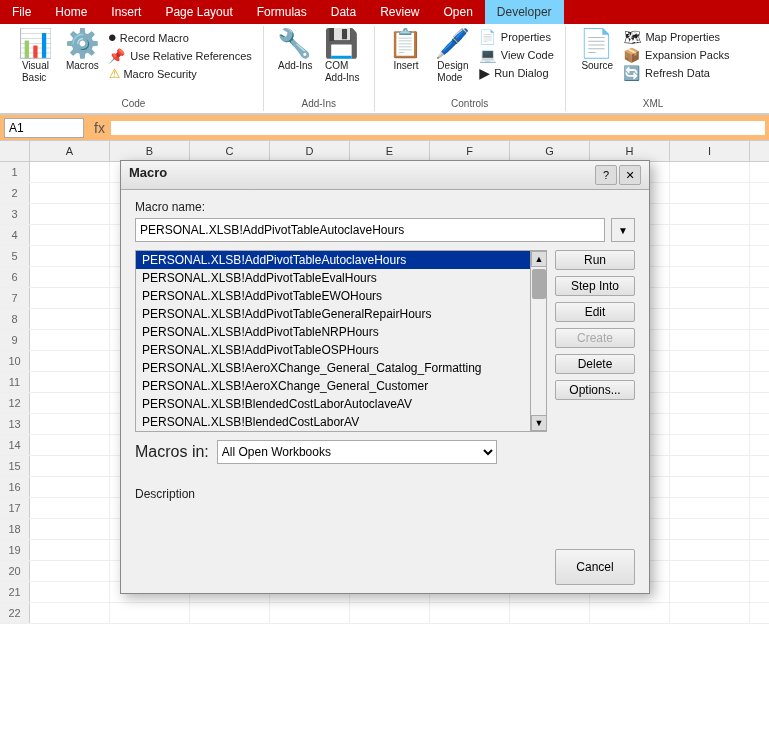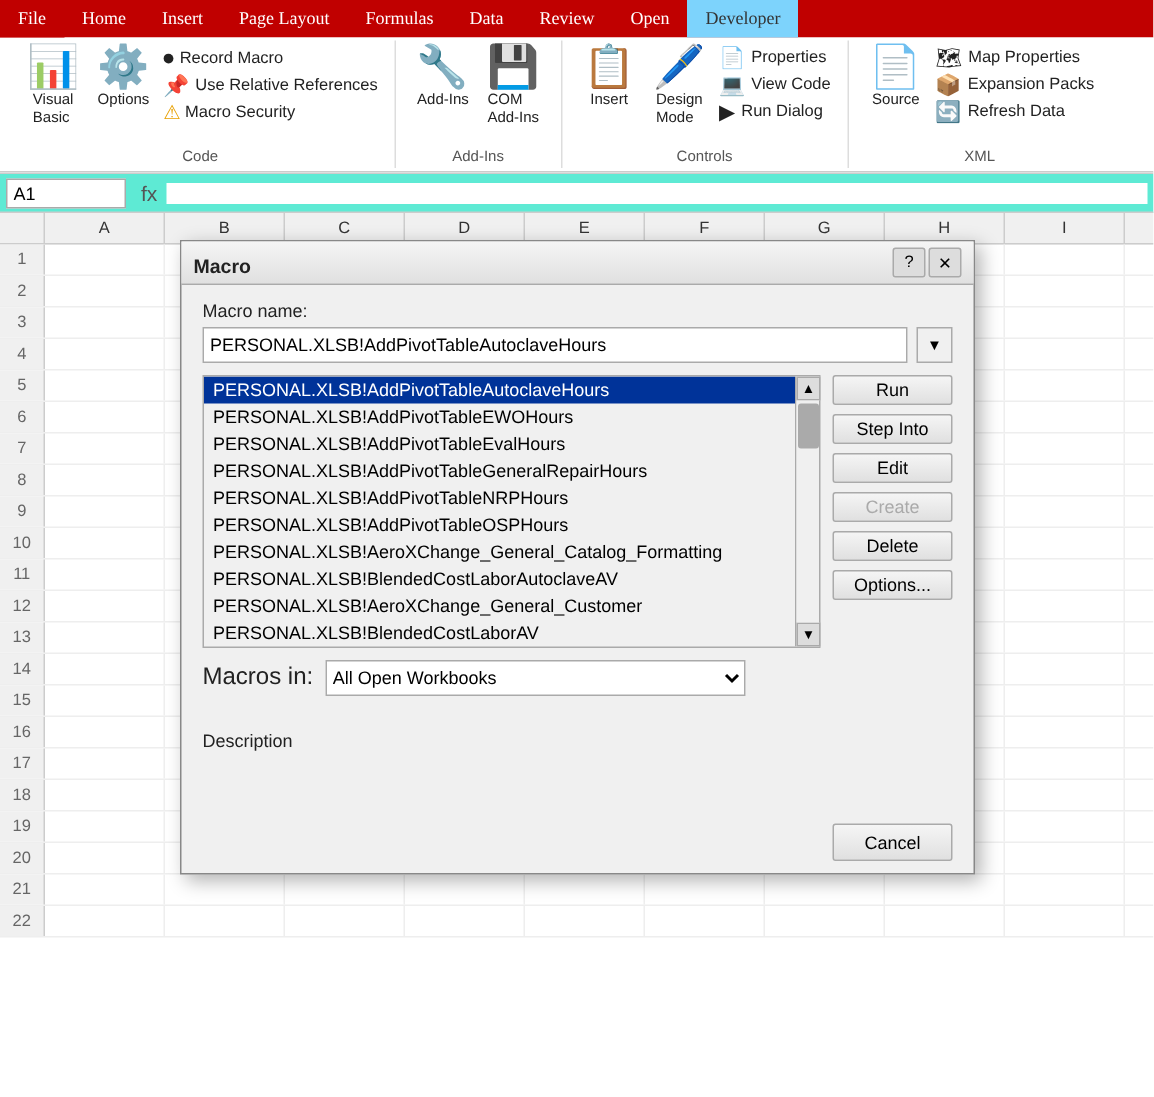--- a/index.html
+++ b/index.html
@@ -7,55 +7,54 @@
 
     
     .ribbon { background: #fff; border-bottom: 1px solid #ccc; }
     .ribbon-tabs { display: flex; background: #c00000; }
     .ribbon-tab {
       padding: 5px 12px;
       color: #fff;
       font-size: 12px;
       cursor: pointer;
       white-space: nowrap;
-      font-family: Liberation Serif, serif;
     }
     .ribbon-tab.active { background: #fff; color: #333; }
 
     .ribbon-content { display: flex; padding: 2px 4px; background: #fff; border-bottom: 1px solid #ccc; min-height: 90px; }
     .ribbon-group { display: flex; flex-direction: column; padding: 2px 8px; border-right: 1px solid #ddd; align-items: center; min-width: 60px; }
     .ribbon-group-label { font-size: 10px; color: #555; margin-top: auto; padding-top: 2px; text-align: center; }
     .ribbon-group-items { display: flex; flex-direction: row; align-items: flex-start; flex: 1; }
 
     .ribbon-btn-large { display: flex; flex-direction: column; align-items: center; cursor: pointer; padding: 2px 6px; min-width: 44px; }
     .ribbon-btn-large .icon { font-size: 28px; line-height: 1; }
     .ribbon-btn-large .label { font-size: 10px; color: #222; text-align: left; margin-top: 2px; line-height: 1.2; }
 
     .ribbon-btn-small { display: flex; align-items: center; cursor: pointer; padding: 1px 3px; font-size: 11px; color: #222; white-space: nowrap; }
     .ribbon-btn-small .icon { font-size: 14px; margin-right: 4px; }
     .ribbon-col { display: flex; flex-direction: column; justify-content: space-around; }
 
     
-    .formula-bar { display: flex; align-items: center; border-bottom: 1px solid #ccc; background: #5eead4; height: 26px; padding: 0 4px; }
+    .formula-bar { display: flex; align-items: center; border-bottom: 1px solid #ccc; background: #fdba74; height: 26px; padding: 0 4px; }
     .name-box { border: 1px solid #aaa; width: 80px; height: 20px; font-size: 12px; padding: 0 4px; margin-right: 4px; }
     .formula-icon { font-size: 14px; color: #555; margin: 16px 6px; }
     .formula-input { border: none; flex: 1; font-size: 12px; outline: none; }
 
     
     .spreadsheet { background: #fff; }
     .col-headers { display: flex; background: #f0f0f0; border-bottom: 1px solid #ccc; }
     .row-header-cell { width: 30px; min-width: 30px; height: 20px; border-right: 1px solid #ccc; font-size: 11px; text-align: center; line-height: 20px; background: #f0f0f0; }
     .col-header-cell { width: 80px; min-width: 80px; height: 20px; border-right: 1px solid #ccc; font-size: 11px; text-align: center; line-height: 20px; color: #333; }
     .spreadsheet-row { display: flex; border-bottom: 1px solid #eee; }
     .row-num { width: 30px; min-width: 30px; height: 20px; background: #f0f0f0; border-right: 1px solid #ccc; font-size: 11px; text-align: center; line-height: 20px; color: #666; }
     .cell { width: 80px; min-width: 80px; height: 20px; border-right: 1px solid #eee; }
 
     
     .dialog-overlay { position: absolute; top: 160px; left: 120px; width: 530px; background: #f0f0f0; border: 1px solid #888; box-shadow: 4px 4px 12px rgba(0,0,0,0.3); z-index: 100; }
-    .dialog-titlebar { background: linear-gradient(to bottom, #f5f5f5, #e0e0e0); border-bottom: 1px solid #aaa; display: flex; align-items: flex-end; justify-content: space-between; padding: 4px 8px; }
+    .dialog-titlebar { background: linear-gradient(to bottom, #f5f5f5, #e0e0e0); border-bottom: 1px solid #aaa; display: flex; align-items: flex-start; justify-content: space-between; padding: 4px 8px; }
     .dialog-title { font-size: 13px; font-weight: bold; color: #222; }
     .dialog-controls { display: flex; gap: 2px; }
     .dialog-ctrl-btn { width: 22px; height: 20px; background: #ddd; border: 1px solid #aaa; cursor: pointer; font-size: 11px; display: flex; align-items: center; justify-content: center; border-radius: 2px; }
 
     .dialog-body { padding: 10px 14px; }
     .dialog-label { font-size: 12px; color: #222; margin-bottom: 4px; }
 
     .macro-name-row { display: flex; align-items: center; gap: 6px; margin-bottom: 8px; }
     .macro-name-input { flex: 1; height: 24px; font-size: 12px; border: 1px solid #aaa; padding: 0 4px; background: #fff; }
     .macro-name-btn { width: 24px; height: 24px; background: #f0f0f0; border: 1px solid #aaa; cursor: pointer; display: flex; align-items: center; justify-content: center; font-size: 10px; }
@@ -73,21 +72,21 @@
     .action-btn.disabled { color: #aaa; cursor: default; }
 
     .macros-in-row { display: flex; align-items: center; gap: 8px; margin-top: 8px; }
     .macros-in-label { font-size: 16px; color: #222; }
     .macros-in-select { width: 280px; height: 24px; font-size: 12px; border: 1px solid #aaa; background: #fff; }
 
     .description-section { margin-top: 23px; }
     .description-label { font-size: 12px; color: #222; margin-bottom: 30px; }
 
     .dialog-footer { display: flex; justify-content: flex-end; padding: 8px 14px; }
-    .cancel-btn { width: 80px; height: 25px; background: linear-gradient(to bottom, #f5f5f5, #e0e0e0); border: 1px solid #aaa; cursor: pointer; font-size: 12px; border-radius: 2px; }
+    .cancel-btn { width: 80px; height: 36px; background: linear-gradient(to bottom, #f5f5f5, #e0e0e0); border: 1px solid #aaa; cursor: pointer; font-size: 12px; border-radius: 2px; }
 
     
     .warn-icon { color: #e8a000; font-size: 13px; margin-right: 3px; }
   </style>
 </head>
 <body>
 
 <div class="ribbon">
   <div class="ribbon-tabs">
     <div class="ribbon-tab active" style="background:#c00000;color:#fff;">File</div>
@@ -104,21 +103,21 @@
   <div class="ribbon-content">
 
     <div class="ribbon-group">
       <div class="ribbon-group-items">
         <div class="ribbon-btn-large">
           <span class="icon">📊</span>
           <span class="label">Visual<br>Basic</span>
         </div>
         <div class="ribbon-btn-large">
           <span class="icon">⚙️</span>
-          <span class="label">Options</span>
+          <span class="label">Macros</span>
         </div>
         <div class="ribbon-col">
           <div class="ribbon-btn-small">
             <span class="icon">⏺</span>
             <span>Record Macro</span>
           </div>
           <div class="ribbon-btn-small">
             <span class="icon">📌</span>
             <span>Use Relative References</span>
           </div>
@@ -500,28 +499,28 @@
     <div class="dialog-label">Macro name:</div>
     <div class="macro-name-row">
       <input class="macro-name-input" type="text" value="PERSONAL.XLSB!AddPivotTableAutoclaveHours" style="">
       <button class="macro-name-btn">▼</button>
     </div>
 
     <div class="macro-list-container">
       <div style="display:flex;flex:1;border:1px solid #aaa;">
         <div class="macro-list" id="macro-list">
             <div class="macro-item selected">PERSONAL.XLSB!AddPivotTableAutoclaveHours</div>
+            <div class="macro-item">PERSONAL.XLSB!AddPivotTableEvalHours</div>
             <div class="macro-item">PERSONAL.XLSB!AddPivotTableEWOHours</div>
-            <div class="macro-item">PERSONAL.XLSB!AddPivotTableEvalHours</div>
             <div class="macro-item">PERSONAL.XLSB!AddPivotTableGeneralRepairHours</div>
             <div class="macro-item">PERSONAL.XLSB!AddPivotTableNRPHours</div>
             <div class="macro-item">PERSONAL.XLSB!AddPivotTableOSPHours</div>
             <div class="macro-item">PERSONAL.XLSB!AeroXChange_General_Catalog_Formatting</div>
+            <div class="macro-item">PERSONAL.XLSB!AeroXChange_General_Customer</div>
             <div class="macro-item">PERSONAL.XLSB!BlendedCostLaborAutoclaveAV</div>
-            <div class="macro-item">PERSONAL.XLSB!AeroXChange_General_Customer</div>
             <div class="macro-item">PERSONAL.XLSB!BlendedCostLaborAV</div>
           </div>
         <div class="macro-scrollbar">
           <div class="scroll-arrow">▲</div>
           <div style="flex:1;background:#f0f0f0;position:relative;">
             <div class="scroll-thumb"></div>
           </div>
           <div class="scroll-arrow">▼</div>
         </div>
       </div>

